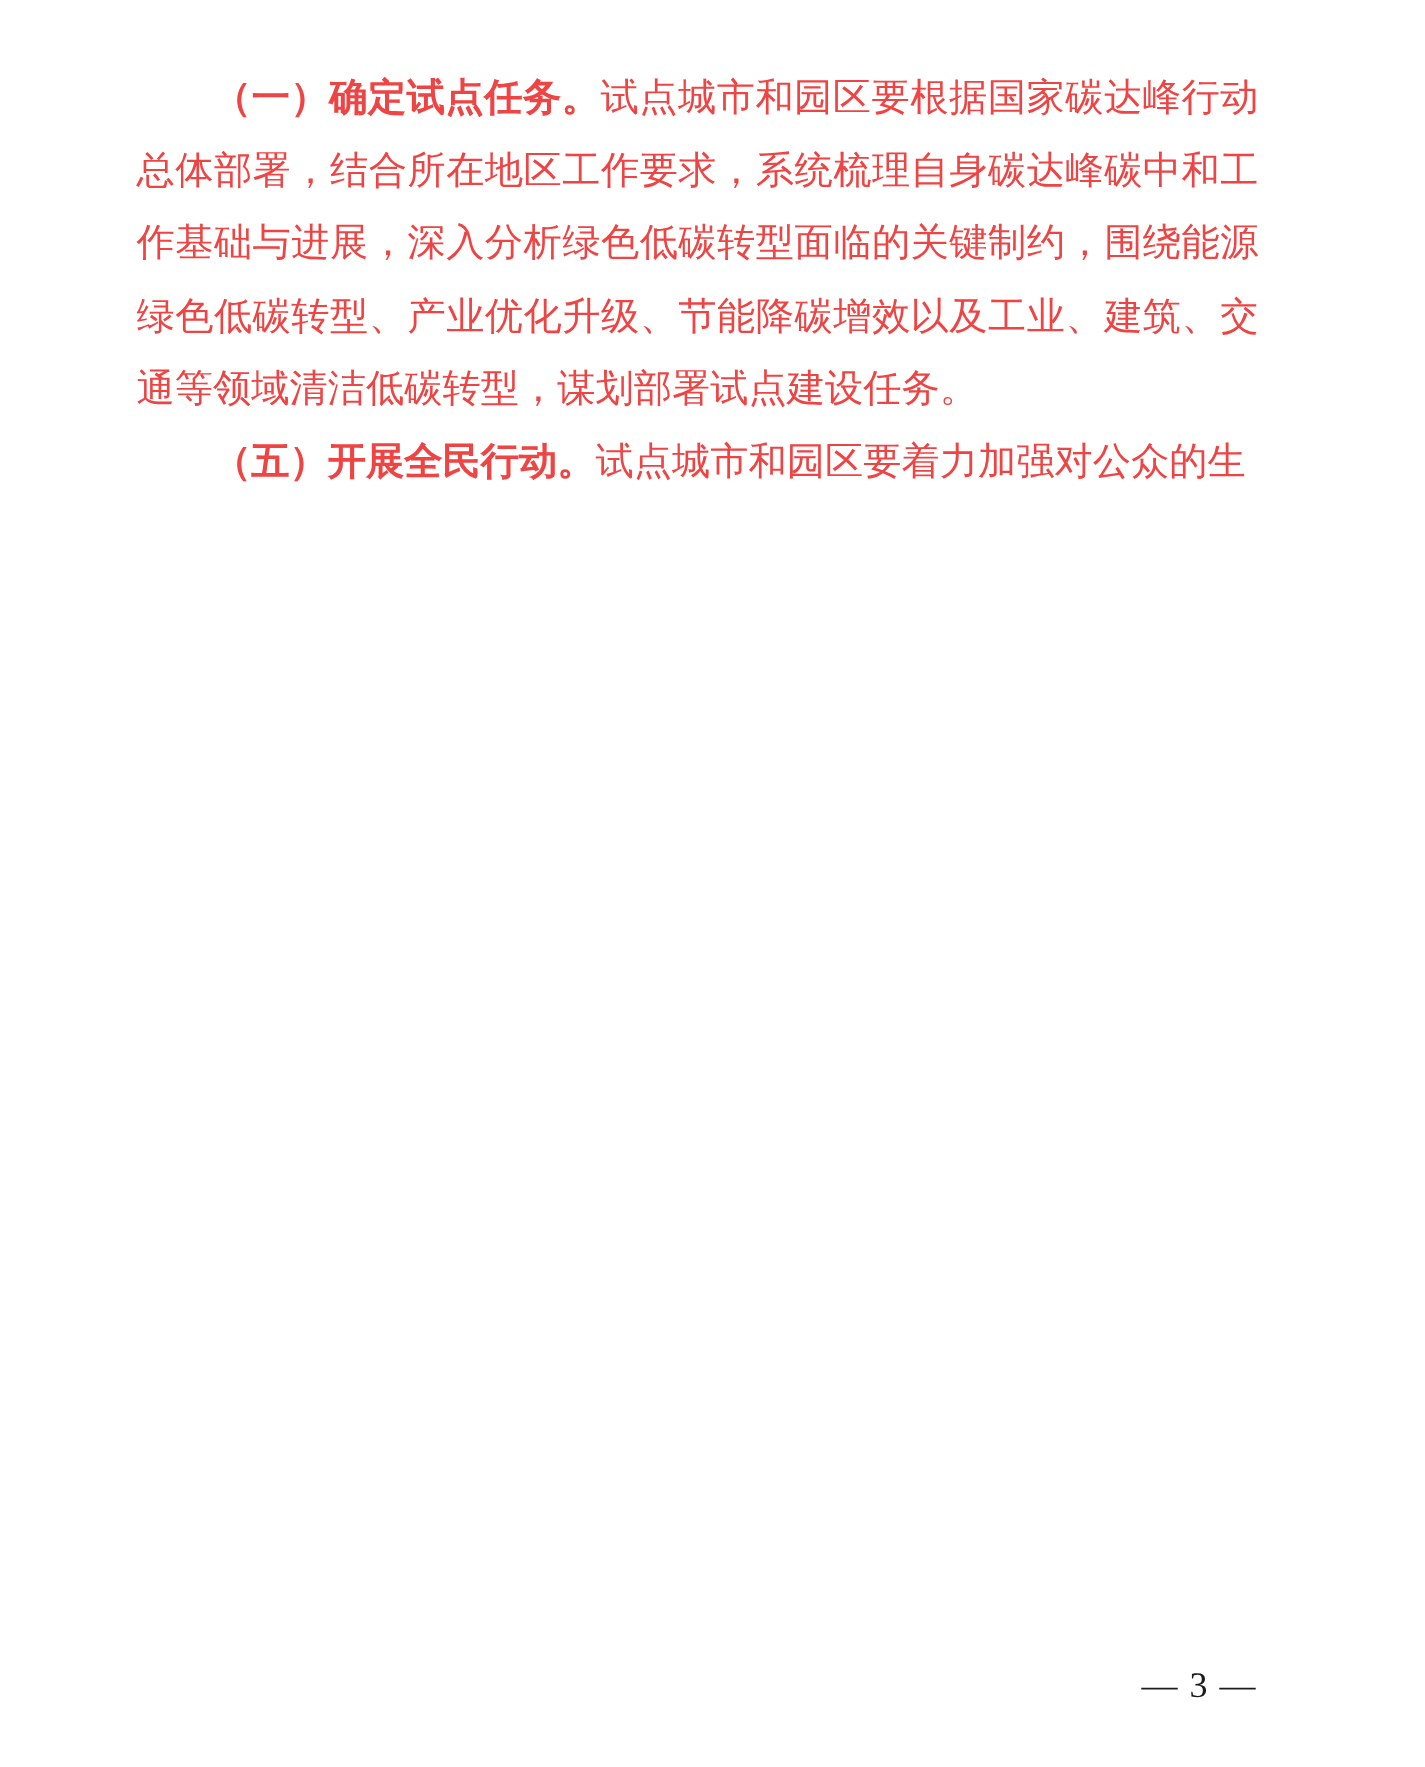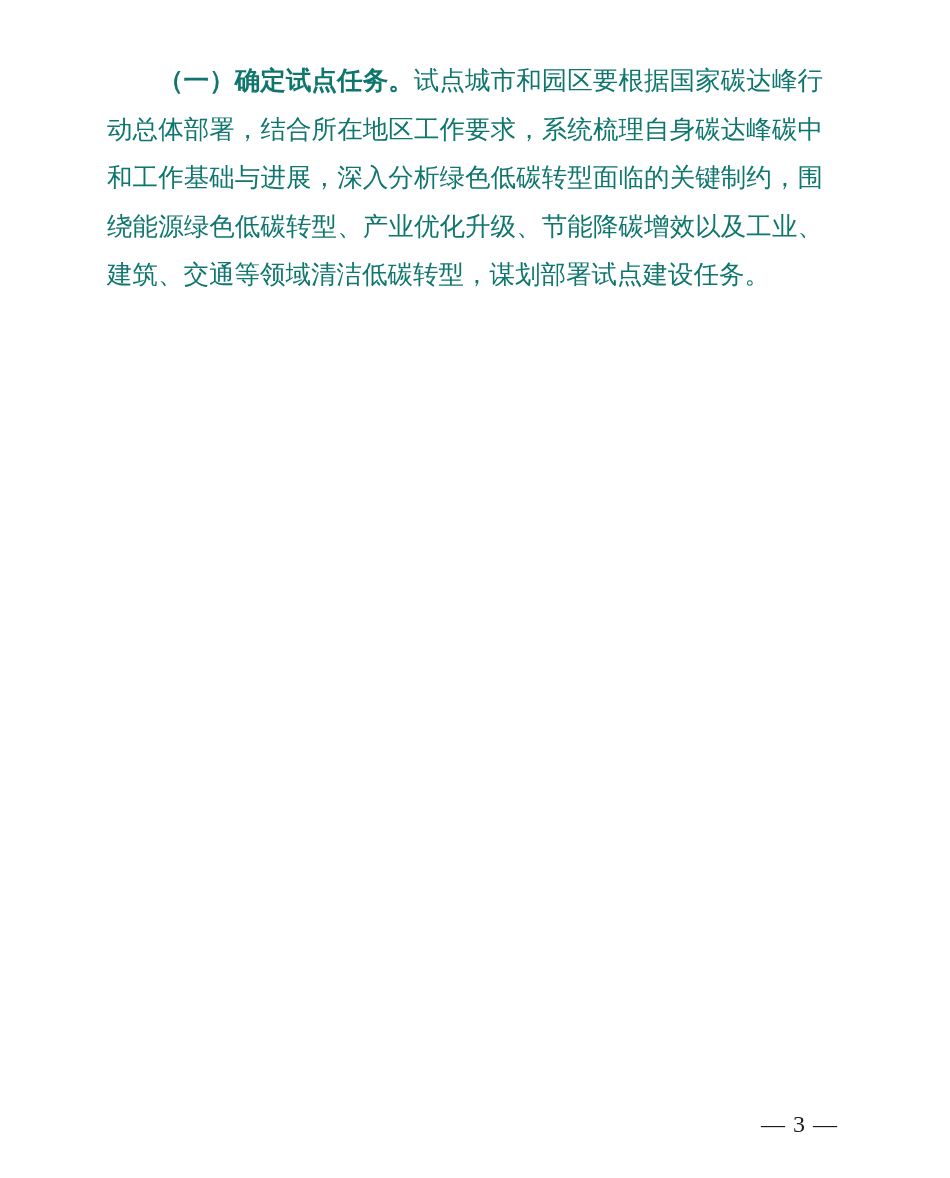--- a/index.html
+++ b/index.html
@@ -16,25 +16,25 @@
     overflow: hidden;
     font-family: "Liberation Serif", "DejaVu Serif", serif;
   }
   .content {
     position: absolute;
     left: 91px;
     top: 41px;
     width: 748px;
   }
   .content p.para {
-    margin: 16px;
+    margin: 0;
     padding: 0;
     font-size: 25.5px;
     line-height: 48.6px;
-    color: #0f766e;
+    color: #ef4444;
     text-align: justify;
     text-justify: inter-ideograph;
     text-indent: 2em;
     letter-spacing: 0;
     word-break: break-all;
   }
   .para-heading {
     font-weight: bold;
   }
   .para-body {
@@ -55,17 +55,18 @@
 <body>
 
 <div class="page">
   <div class="content">
 
     <p class="para"><span class="para-heading">（一）确定试点任务。</span><span class="para-body">试点城市和园区要根据国家碳达峰行动总体部署，结合所在地区工作要求，系统梳理自身碳达峰碳中和工作基础与进展，深入分析绿色低碳转型面临的关键制约，围绕能源绿色低碳转型、产业优化升级、节能降碳增效以及工业、建筑、交通等领域清洁低碳转型，谋划部署试点建设任务。</span></p>
 
 
 
 
+    <p class="para"><span class="para-heading">（五）开展全民行动。</span><span class="para-body">试点城市和园区要着力加强对公众的生</span></p>
 
   </div>
 
   <div class="page-number">— 3 —</div>
 </div>
 
 </body></html>

